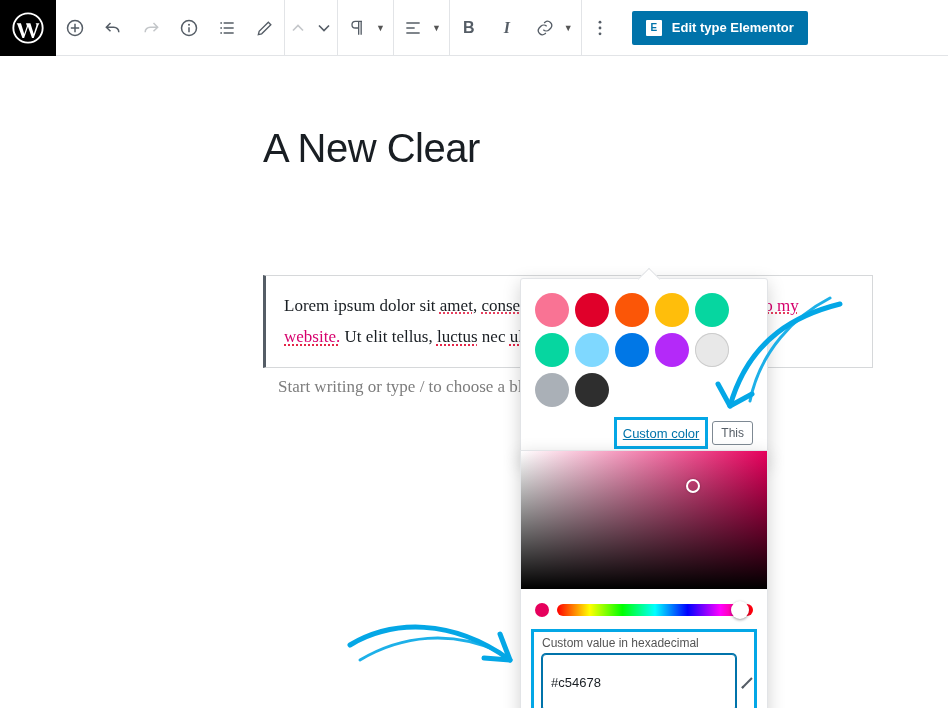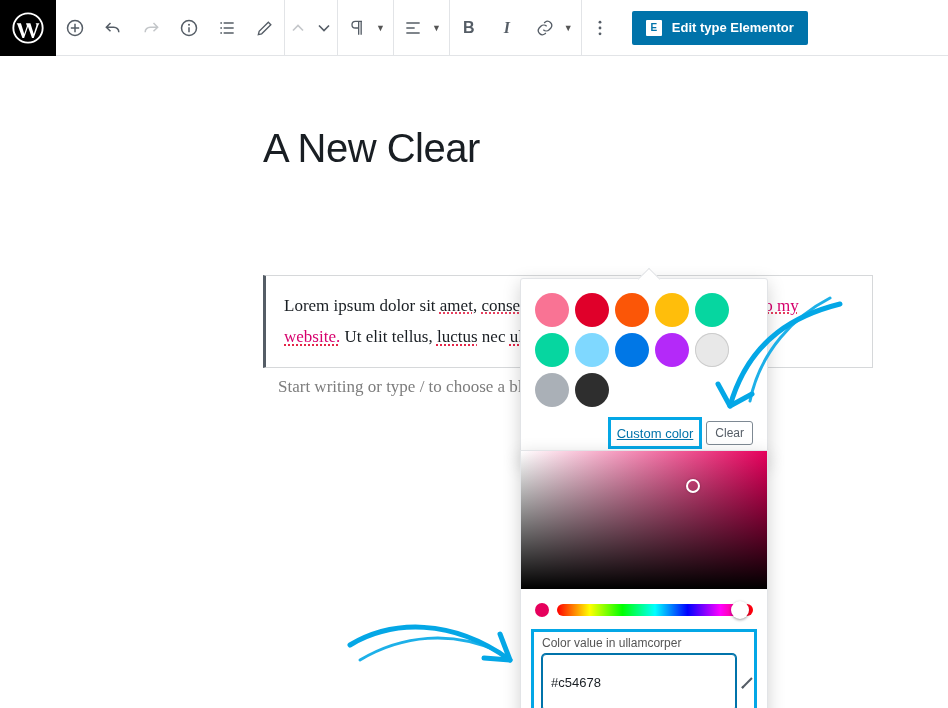--- a/index.html
+++ b/index.html
@@ -183,36 +183,36 @@
       <div class="swatch" style="background: rgb(0, 119, 230);"></div>
       <div class="swatch" style="background: rgb(180, 41, 249);"></div>
       <div class="swatch" style="background: rgb(232, 232, 232); box-shadow: rgb(204, 204, 204) 0px 0px 0px 1px inset;"></div>
       <div class="swatch" style="background: rgb(170, 176, 183);"></div>
       <div class="swatch" style="background: rgb(46, 46, 46);"></div>
     </div>
   <div class="popover-footer">
     <div class="custom-color-btn">
       <span class="custom-color-link">Custom color</span>
     </div>
-    <button class="clear-btn">Clear</button>
+    <button class="clear-btn">This</button>
   </div>
 </div>
 
 <div class="picker-panel">
   <div class="saturation-area">
     <div class="sat-cursor"></div>
   </div>
   <div class="hue-row">
     <div class="hue-preview"></div>
     <div class="hue-slider">
       <div class="hue-thumb"></div>
     </div>
   </div>
   <div class="hex-section">
-    <div class="hex-label">Color value in ullamcorper</div>
+    <div class="hex-label">Custom value in hexadecimal</div>
     <div class="hex-row">
       <input class="hex-input" value="#c54678" style="">
       <div class="hex-chevron"></div>
     </div>
   </div>
 </div>
 
 <svg class="annotation" style="left:690px; top:296px;" width="170" height="140" viewBox="0 0 170 140">
   <path d="M150 8 C 110 18, 60 40, 40 110" fill="none" stroke="#04a7e6" stroke-width="5" stroke-linecap="round"></path>
   <path d="M40 110 L28 88 M40 110 L62 98" fill="none" stroke="#04a7e6" stroke-width="5" stroke-linecap="round"></path>

